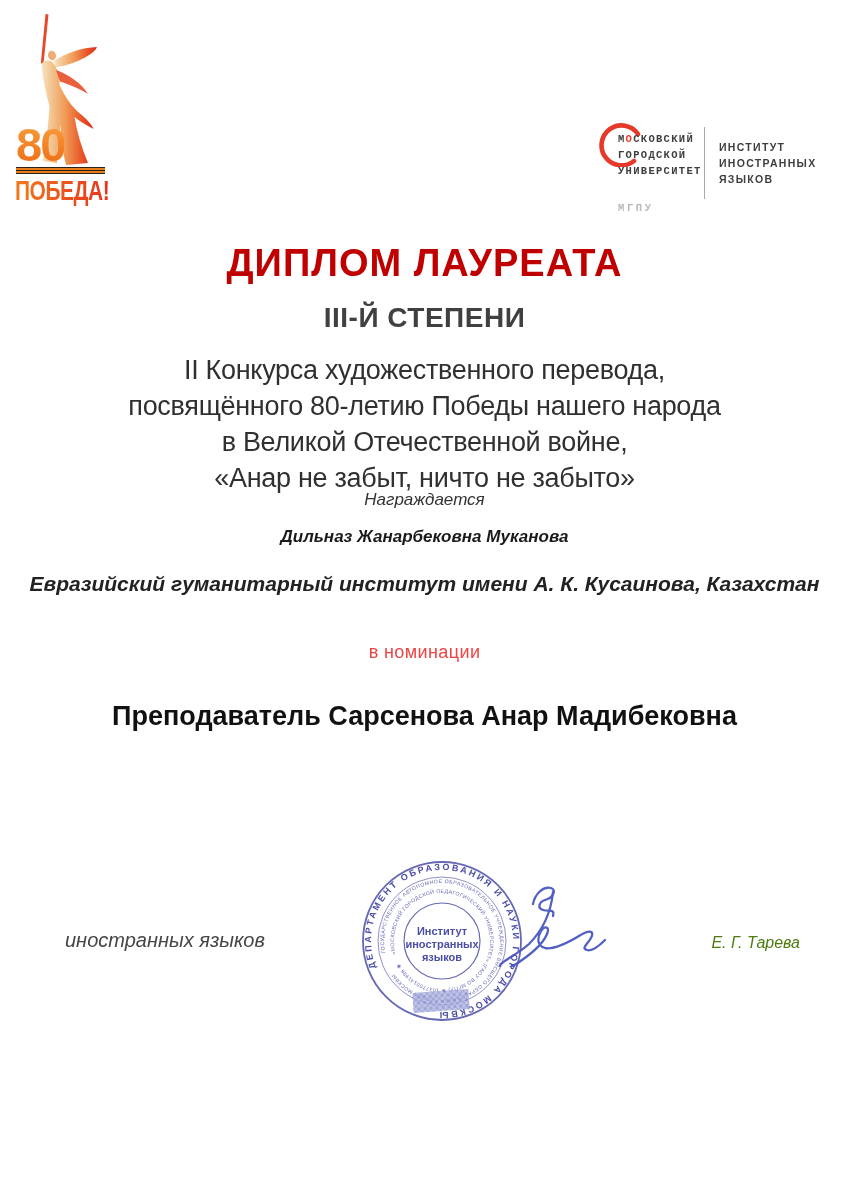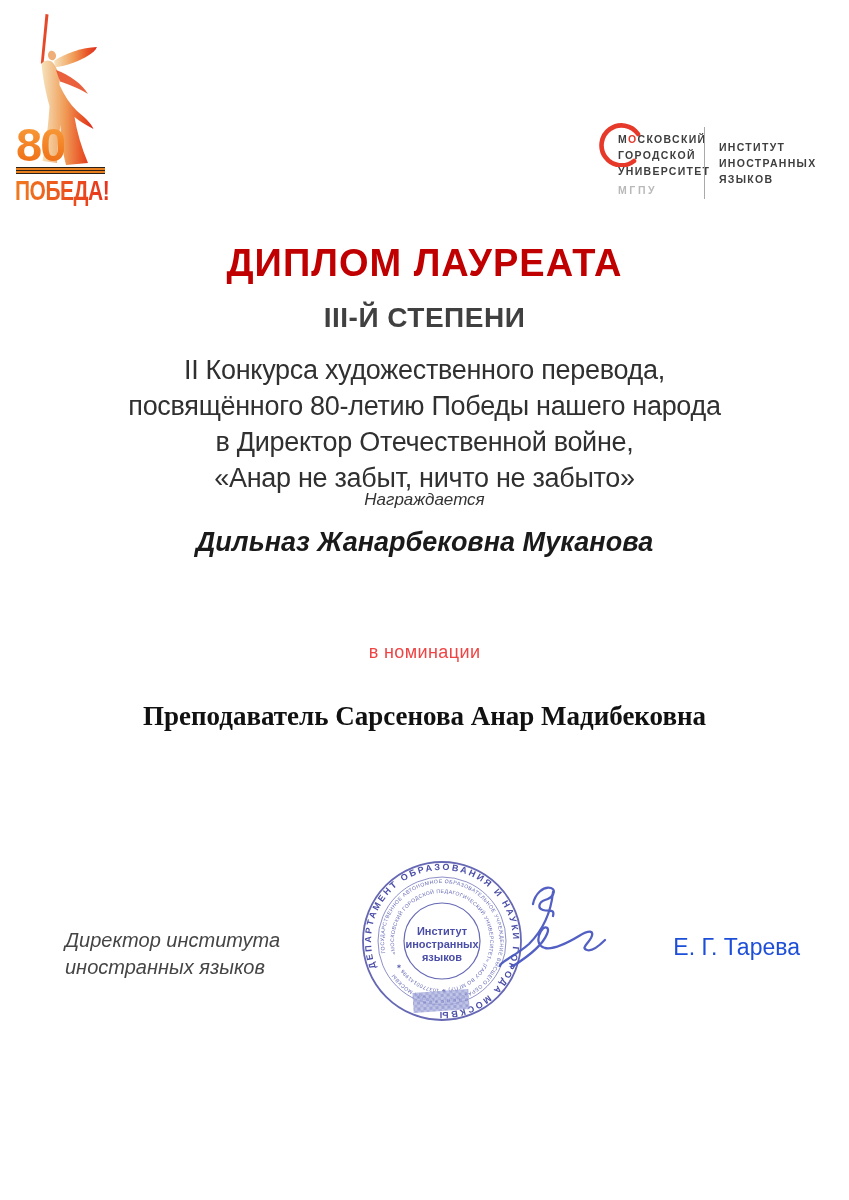--- a/index.html
+++ b/index.html
@@ -16,40 +16,40 @@
        -webkit-background-clip:text;background-clip:text;color:transparent;text-decoration:underline;}
   .logo80 .ribbon{position:absolute;left:1px;top:147px;width:89px;height:7px;
        background:linear-gradient(180deg,#2b2119 0 1.4px,#e87f1e 1.4px 2.8px,#2b2119 2.8px 4.2px,#e87f1e 4.2px 5.6px,#2b2119 5.6px 7px);}
   .logo80 .word{position:absolute;left:0px;top:155px;font-size:21px;font-weight:800;letter-spacing:-.5px;
        transform:scale(1,1.3);transform-origin:top left;
        background:linear-gradient(90deg,#f07a1e,#e8321c);-webkit-background-clip:text;background-clip:text;color:transparent;}
 
   
   .mgpu{left:595px;top:112px;width:205px;height:95px;font-weight:700;color:#3e3e3e;}
   .mgpu .arc{position:absolute;left:3px;top:7px;width:52px;height:48px;}
-  .mgpu .uni{position:absolute;left:23px;top:19px;font-size:10.5px;line-height:16px;letter-spacing:1.3px;}
-  .mgpu .abbr{color:#b9b9b9;letter-spacing:2.6px;margin-top:3px;}
+  .mgpu .uni{position:absolute;left:23px;top:19px;font-size:10.5px;line-height:16px;letter-spacing:1.3px;font-family:Liberation Mono, monospace;}
+  .mgpu .abbr{color:#b9b9b9;letter-spacing:2.6px;margin-top:21px;}
   .mgpu .divider{position:absolute;left:109px;top:15px;width:1px;height:72px;background:#a9a9a9;}
   .mgpu .inst{position:absolute;left:124px;top:27px;font-size:10.5px;line-height:16px;letter-spacing:1.3px;}
   .red{color:#e6392a;}
 
   
   .title-main{top:242px;font-size:38px;font-weight:700;letter-spacing:1px;}
   .title-degree{top:302px;font-size:28px;font-weight:700;letter-spacing:.5px;}
   .contest{top:352px;font-size:27px;line-height:36px;letter-spacing:-.3px;color:#303030;}
   .award-label{top:490px;font-size:17px;font-style:italic;color:#333;}
-  .recipient{top:527px;font-size:27px;font-weight:700;font-style:italic;color:#1a1a1a;}
+  .recipient{top:527px;font-size:17px;font-weight:700;font-style:italic;color:#1a1a1a;}
   .institution{top:572px;font-size:21px;font-weight:600;font-style:italic;color:#222;}
   .nom-label{top:642px;font-size:18px;color:#ef4444;letter-spacing:.4px;}
   .nom-category{top:666px;font-size:27px;color:#303030;}
-  .nom-teacher{top:701px;font-size:27px;font-weight:700;color:#111;font-family:Liberation Serif, serif;}
+  .nom-teacher{top:701px;font-size:27px;font-weight:700;color:#111;}
 
   
   .director{left:65px;top:927px;font-size:20px;font-style:italic;line-height:27px;color:#454545;}
-  .signer{right:49px;top:934px;font-size:23px;color:#1d4ed8;}
+  .signer{right:49px;top:934px;font-size:16px;font-style:italic;color:#4d7c0f;}
   .stamp{left:357px;top:856px;width:170px;height:170px;opacity:.93;}
   .stamp text{font-family:"Liberation Sans","DejaVu Sans",sans-serif;}
   .signature{left:495px;top:852px;width:130px;height:115px;}
 </style>
 </head>
 <body>
 
 <div class="page">
 
   <div class="abs logo80">
@@ -93,32 +93,32 @@
       <div>ЯЗЫКОВ</div>
     </div>
   </div>
 
   <div class="abs centered title-main" style="color:#c00000">ДИПЛОМ ЛАУРЕАТА</div>
   <div class="abs centered title-degree" style="color:#404040">III-Й СТЕПЕНИ</div>
 
   <div class="abs centered contest">
     <div>II Конкурса художественного перевода,</div>
     <div>посвящённого 80-летию Победы нашего народа</div>
-    <div>в Директор Отечественной войне,</div>
+    <div>в Великой Отечественной войне,</div>
     <div>«Анар не забыт, ничто не забыто»</div>
   </div>
 
   <div class="abs centered award-label">Награждается</div>
   <div class="abs centered recipient">Дильназ Жанарбековна Муканова</div>
+  <div class="abs centered institution">Евразийский гуманитарный институт имени А. К. Кусаинова, Казахстан</div>
 
   <div class="abs centered nom-label">в номинации</div>
   <div class="abs centered nom-teacher">Преподаватель Сарсенова Анар Мадибековна</div>
 
   <div class="abs director">
-    <div>Директор института</div>
     <div>иностранных языков</div>
   </div>
 
   <svg class="abs stamp" viewBox="0 0 170 170">
     <defs>
       <path id="r-outer" d="M85,85 m-71,0 a71,71 0 1,1 142,0 a71,71 0 1,1 -142,0"></path>
       <path id="r-mid" d="M85,85 m-58,0 a58,58 0 1,1 116,0 a58,58 0 1,1 -116,0"></path>
       <path id="r-inner" d="M85,85 m-48,0 a48,48 0 1,1 96,0 a48,48 0 1,1 -96,0"></path>
       <pattern id="pix" width="6" height="6" patternUnits="userSpaceOnUse">
         <rect width="6" height="6" fill="#aab0dd"></rect>

